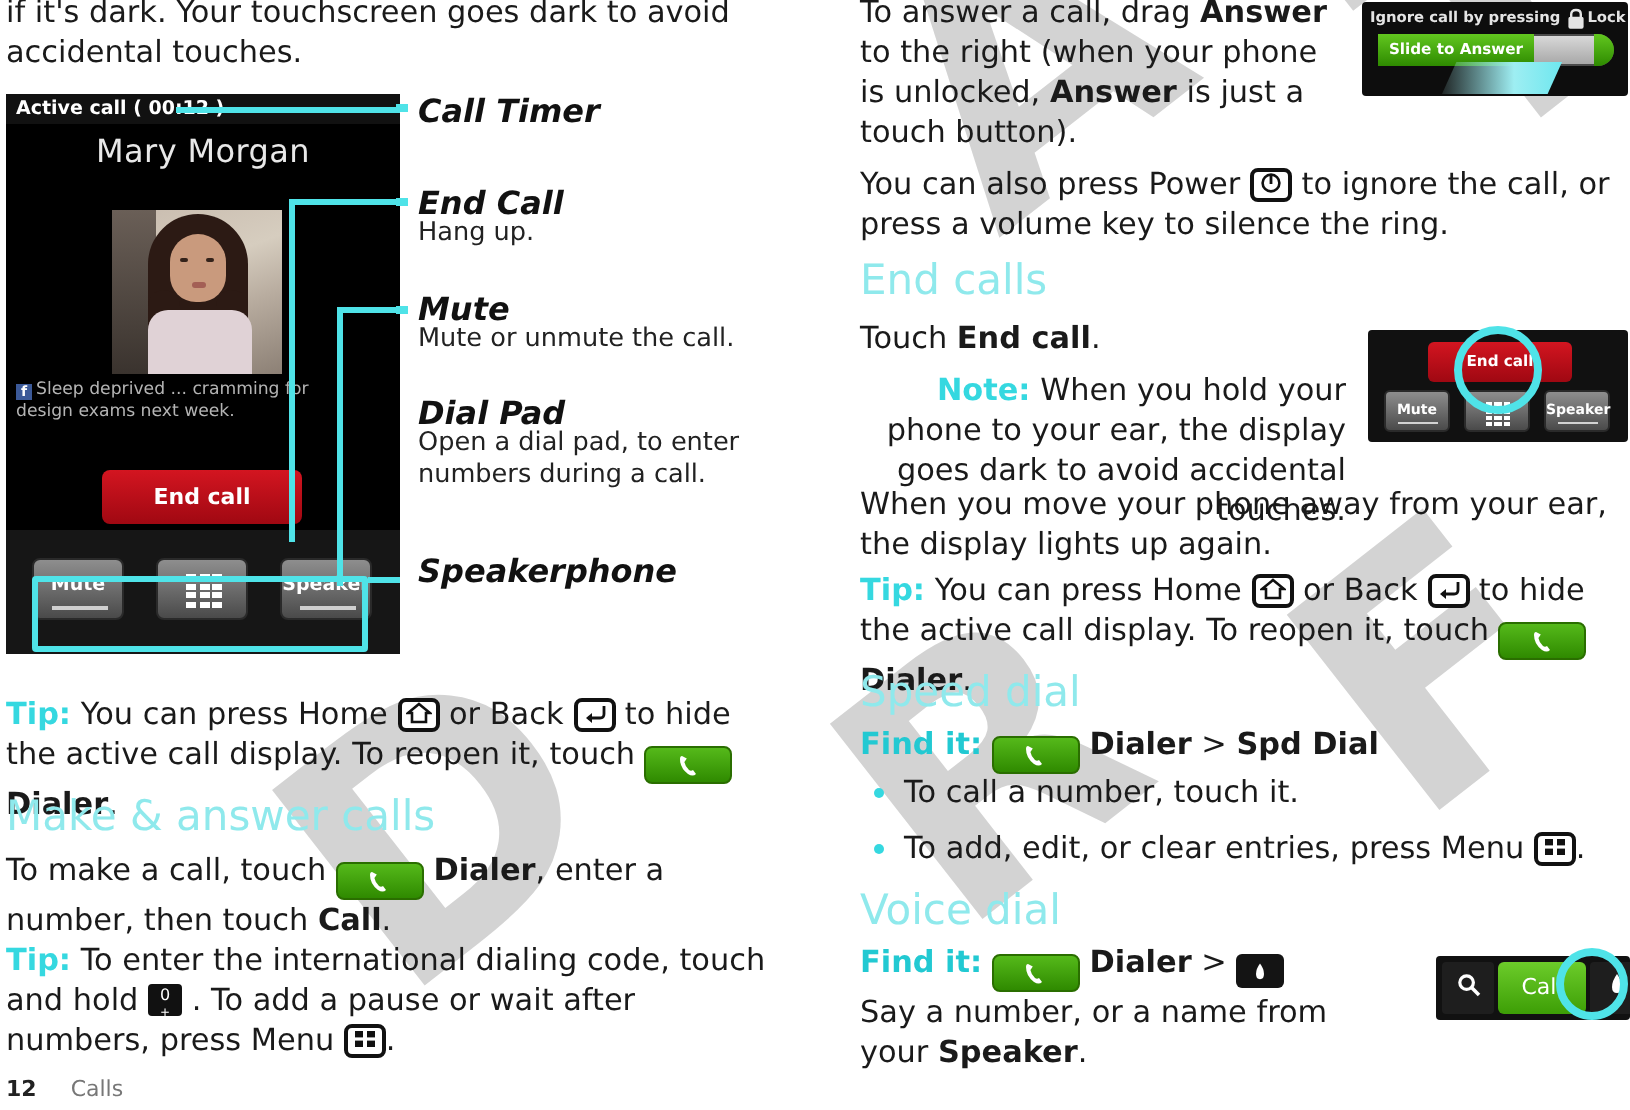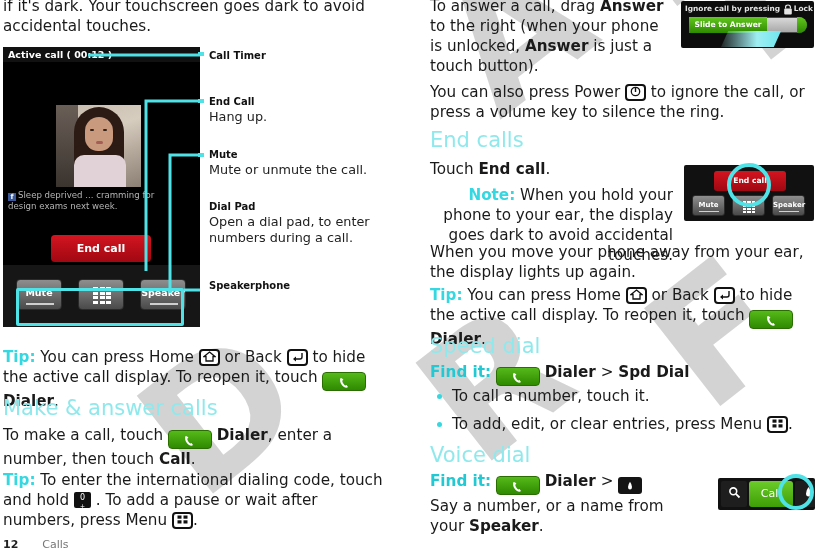--- a/index.html
+++ b/index.html
@@ -252,21 +252,21 @@
     border:3px solid #4fe3e8;
     z-index:20;
     border-radius:2px;
   }
 
   
   .callouts { position:absolute; left:0; top:0; width:410px; height:340px; z-index:21; }
 
   
   .co { position:absolute; z-index:22; }
-  .co-title { font-size:10px; font-weight:bold; color:#111; line-height:15px; }
+  .co-title { font-size:16px; font-weight:bold; color:#111; line-height:15px;font-style:italic; }
   .co-desc  { font-size:12.8px; color:#222; line-height:16px; }
 
   
   .shot-lock {
     position:absolute;
     left:681px; top:1px;
     width:133px; height:47px;
     background:#0d0d0d;
     border-radius:2px;
     z-index:10;
@@ -370,21 +370,21 @@
   .db-mic {
     position:absolute; left:77px; top:3px; width:26px;height:26px;
     background:#1e1e1e; border-radius:2px; text-align:center; line-height:26px;
   }
 
   
   .footer {
     position:absolute; left:3px; top:538px;
     font-size:11px; color:#555; z-index:10;
   }
-  .footer .pg { font-weight:bold; color:#222; margin-right:24px; }
+  .footer .pg { font-weight:bold; color:#222; margin-right:17px; }
   .footer .ch { color:#777; }
 </style>
 </head>
 <body>
 
 <div id="page">
 
   <div class="watermark">
     <span class="wm-letter" style="left:150px; top:330px; transform:rotate(-38deg);">D</span>
     <span class="wm-letter" style="left:430px; top:300px; transform:rotate(-38deg);">R</span>
@@ -392,20 +392,21 @@
     <span class="wm-letter" style="left:660px; top:250px; transform:rotate(-38deg);">F</span>
     <span class="wm-letter" style="left:690px; top:-80px; transform:rotate(-38deg);">T</span>
   </div>
 
   <div class="col-left">
 
     <p class="body" style="position:absolute; left:3px; top:-4px; width:395px;">if it's dark. Your touchscreen goes dark to avoid accidental touches.</p>
 
     <div class="shot-main">
       <div class="shot-statusbar">Active call ( 00:12 )</div>
+      <div class="shot-name">Mary Morgan</div>
 
       <div class="shot-photo">
         <div class="face-bg"></div>
         <div class="face-wall-l"></div>
         <div class="face-hair"></div>
         <div class="face-hair2"></div>
         <div class="face-hair3"></div>
         <div class="face-body"></div>
         <div class="face-skin"></div>
         <div class="face-eye" style="left:34px; top:24px;"></div>

